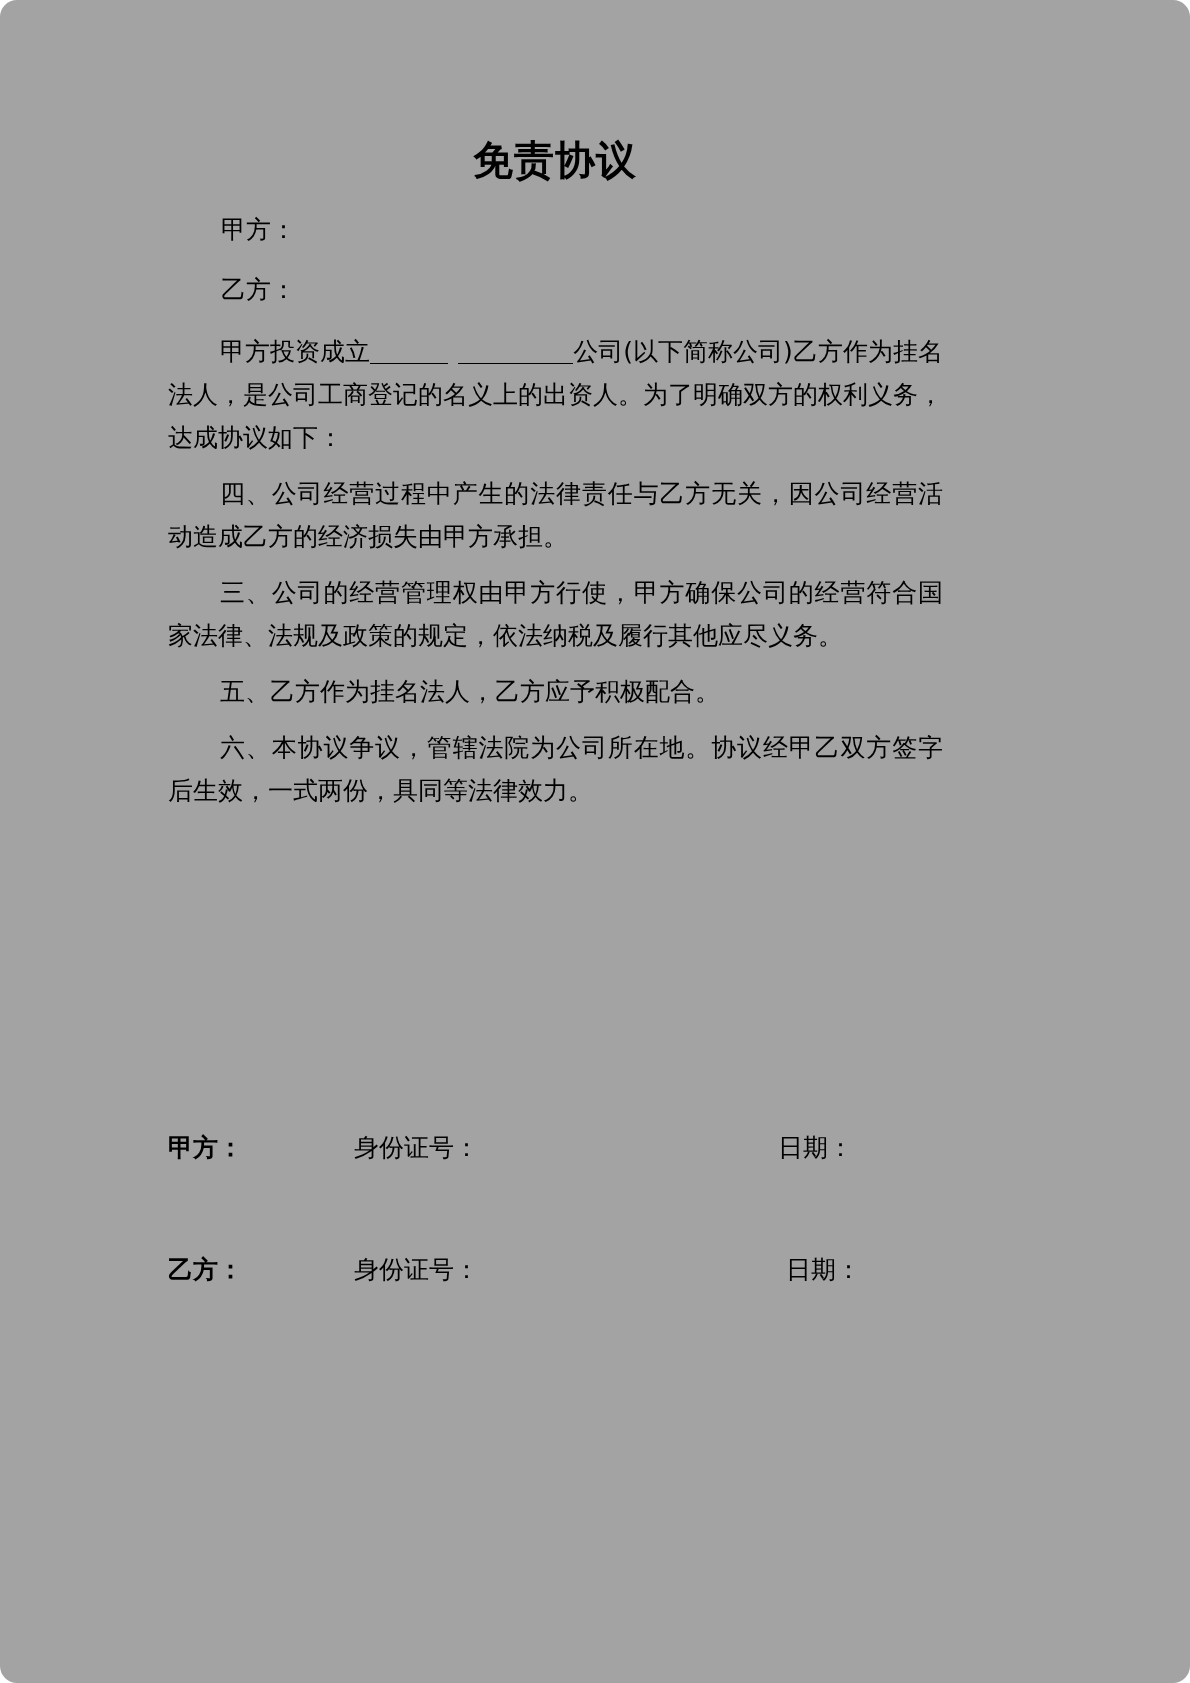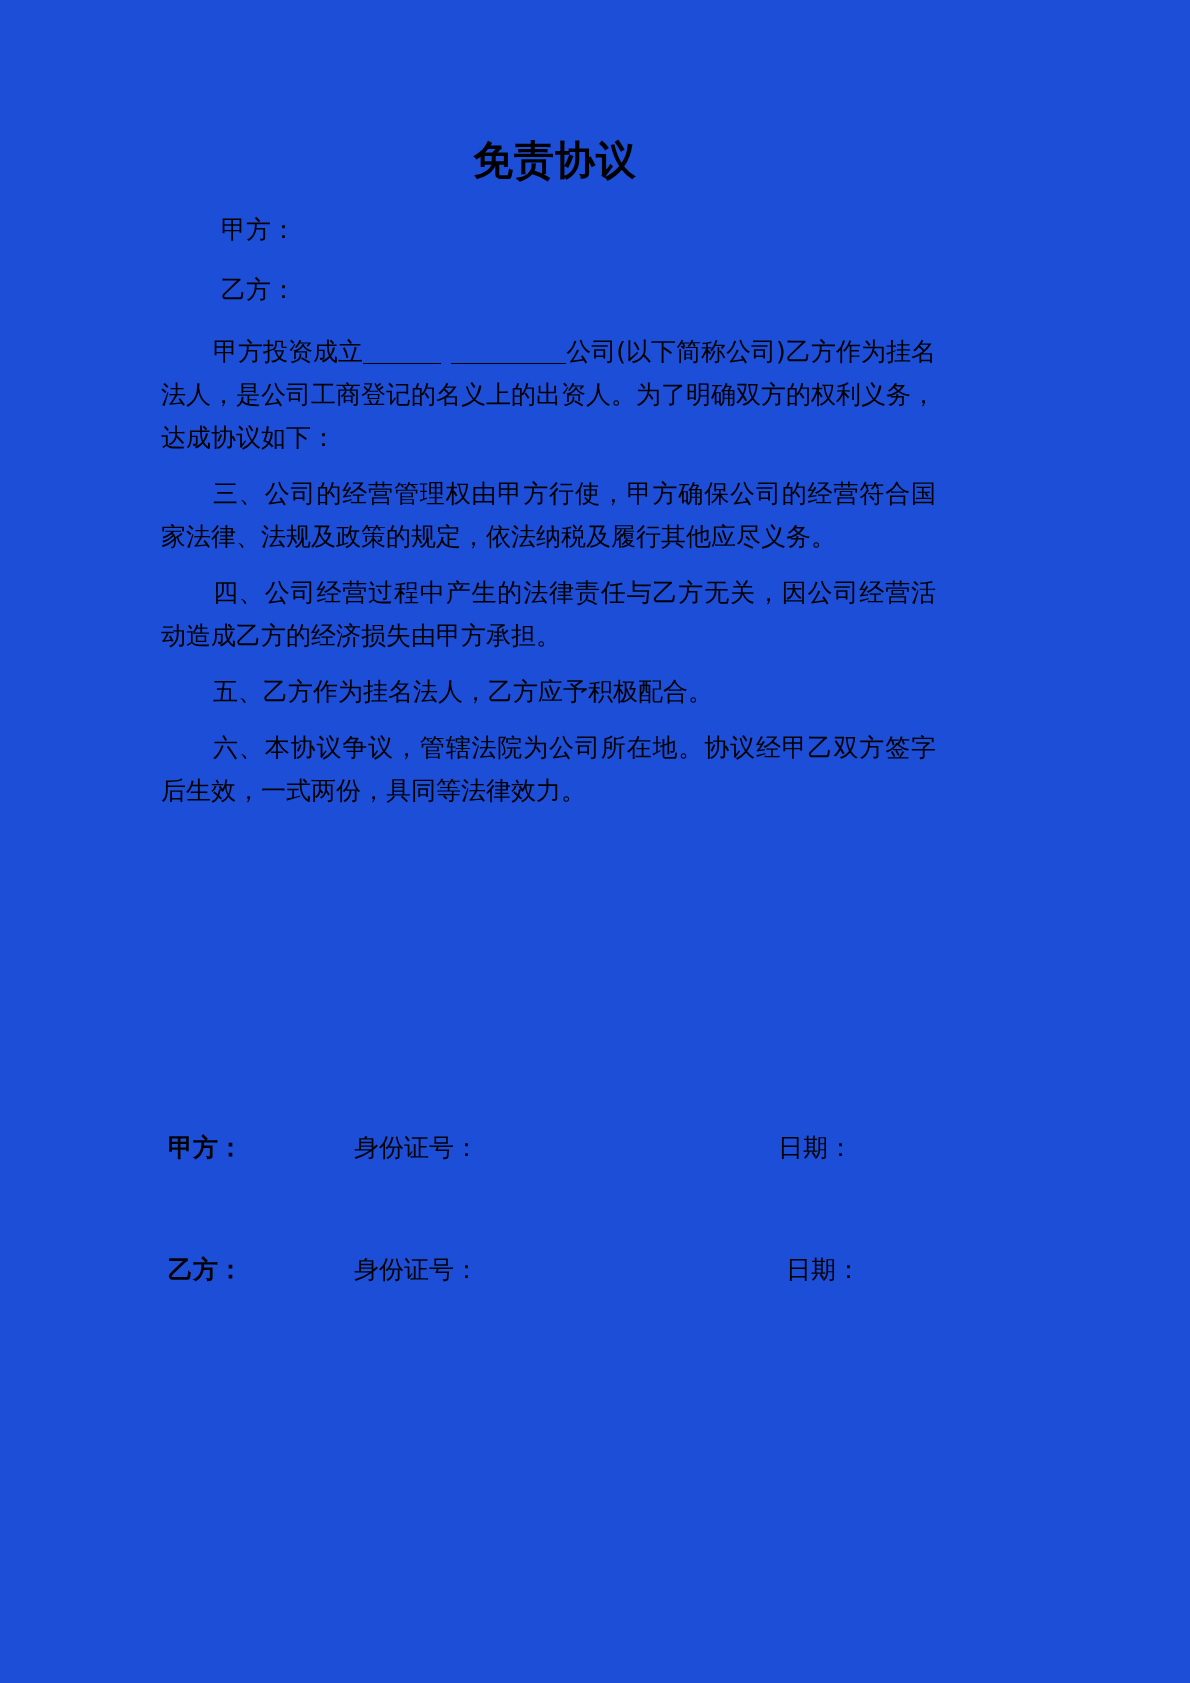--- a/index.html
+++ b/index.html
@@ -14,42 +14,43 @@
       overflow: hidden;
       font-family: "DejaVu Sans", "Liberation Sans", sans-serif;
       color: #000000;
     }
     .page {
       position: absolute;
       left: 0;
       top: 0;
       width: 1190px;
       height: 1683px;
-      background: #1d4ed8;
+      background: #a3a3a3;
+      border-radius: 17px;
     }
     .title {
       position: absolute;
       top: 132px;
       left: 0;
       width: 1110px;
       text-align: center;
       font-size: 40px;
       font-weight: bold;
       letter-spacing: 1px;
       line-height: 56px;
     }
     .party-line {
       position: absolute;
       left: 221px;
       font-size: 25px;
       line-height: 36px;
     }
     .body {
       position: absolute;
-      left: 161px;
+      left: 168px;
       top: 330px;
       width: 775px;
     }
     .para {
       font-size: 25px;
       line-height: 43px;
       text-indent: 52px;
       margin: 0 0 13px 0;
       text-align: justify;
       word-break: break-all;
@@ -91,22 +92,22 @@
 <div class="page">
 
   <div class="title">免责协议</div>
 
   <div class="party-line" style="top:212px;">甲方：</div>
   <div class="party-line" style="top:272px;">乙方：</div>
 
   <div class="body">
     <p class="para"><span>甲方投资成立</span><span class="blank b1"></span><span class="blank b2"></span><span>公司(以下简称公司)乙方作为挂名法人，是公司工商登记的名义上的出资人。为了明确双方的权利义务，达成协议如下：</span></p>
 
+    <p class="para">四、公司经营过程中产生的法律责任与乙方无关，因公司经营活动造成乙方的经济损失由甲方承担。</p>
     <p class="para">三、公司的经营管理权由甲方行使，甲方确保公司的经营符合国家法律、法规及政策的规定，依法纳税及履行其他应尽义务。</p>
-    <p class="para">四、公司经营过程中产生的法律责任与乙方无关，因公司经营活动造成乙方的经济损失由甲方承担。</p>
     <p class="para">五、乙方作为挂名法人，乙方应予积极配合。</p>
     <p class="para">六、本协议争议，管辖法院为公司所在地。协议经甲乙双方签字后生效，一式两份，具同等法律效力。</p>
   </div>
 
   <div class="sig-row" style="top:1128px;">
     <span class="sig-party">甲方：</span>
     <span class="sig-id">身份证号：</span>
     <span class="sig-date" style="left:610px;">日期：</span>
   </div>
 

